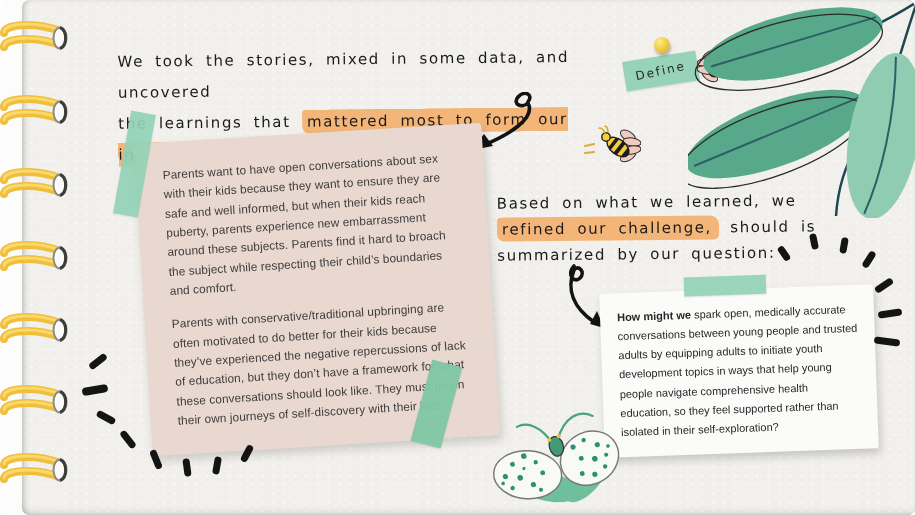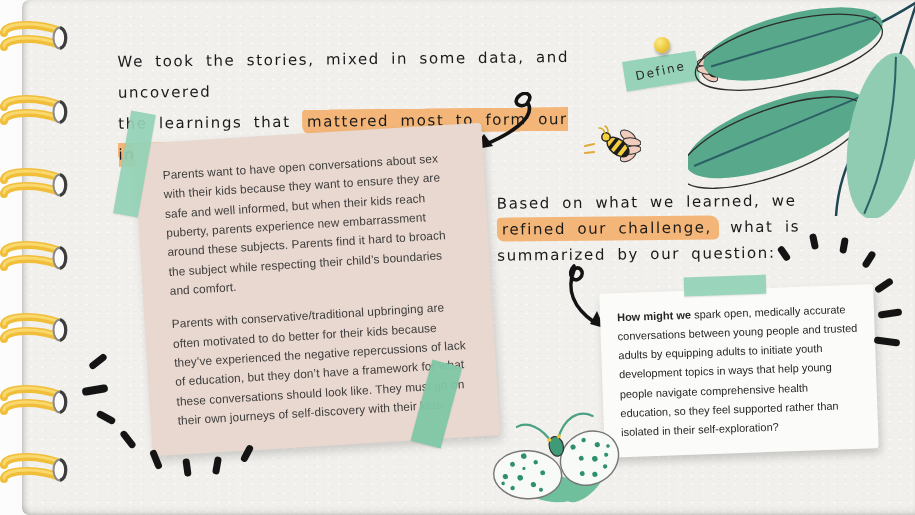--- a/index.html
+++ b/index.html
@@ -3,21 +3,21 @@
 <meta charset="utf-8">
 <style>
   :root{
     --background:#f1f0ec; --highlight-orange:#f4b678; --tape-green:#93d2b6;
     --note-pink:#e9d8cf; --card-white:#fbfbfa; --leaf-teal:#58a98b;
     --leaf-light:#8fccb1; --ring-yellow:#f0be39; --ink-black:#1a1a1a;
   }
   *{margin:0;padding:0;box-sizing:border-box;}
   html,body{width:915px;height:515px;overflow:hidden;}
   body{font-family:"Liberation Sans",sans-serif;}
-  .canvas{position:relative;width:915px;height:515px;background:linear-gradient(90deg,#fdfdfd 0%,#e6e5e2 30%,#a9a7a3 80%,#908e8a 100%);overflow:hidden;}
+  .canvas{position:relative;width:915px;height:515px;background:linear-gradient(90deg,#fdfdfd 0%,#e6e5e2 30%,#a9a7a3 80%,#908e8a 100%);overflow:hidden;border-radius:8px;}
   .paper{
     position:absolute;left:22px;top:0;right:0;bottom:0;
     background:
       radial-gradient(rgba(0,0,0,0.025) 0.8px, transparent 1.3px) 0 0/9px 7px,
       radial-gradient(rgba(255,255,255,0.55) 1px, transparent 1.5px) 4px 3px/11px 9px,
       var(--background);
     border-radius:7px 0 0 7px;
     box-shadow:inset 4px 0 6px -3px rgba(0,0,0,0.25), inset 0 -6px 8px -5px rgba(0,0,0,0.18);
   }
   .ring{position:absolute;left:-4px;width:84px;height:42px;}
@@ -178,21 +178,21 @@
     <div class="dash" style="left:96px;top:414px;width:20px;transform:rotate(28deg)"></div>
     <div class="dash" style="left:118px;top:436px;width:20px;transform:rotate(52deg)"></div>
     <div class="dash" style="left:146px;top:456px;width:20px;transform:rotate(68deg)"></div>
     <div class="dash" style="left:178px;top:464px;width:18px;transform:rotate(82deg)"></div>
     <div class="dash" style="left:208px;top:462px;width:18px;transform:rotate(100deg)"></div>
     <div class="dash" style="left:238px;top:450px;width:18px;transform:rotate(118deg)"></div>
   </div>
 
   <div class="handwriting heading-challenge">
     <div>Based on what we learned, we</div>
-    <div><span class="hl">refined our challenge,</span><span> what is</span></div>
+    <div><span class="hl">refined our challenge,</span><span> should is</span></div>
     <div>summarized by our question:</div>
   </div>
 
   <svg class="deco" style="left:546px;top:262px" width="70" height="74" viewBox="0 0 70 74">
     <path d="M28,4 C20,12 28,22 34,16 C40,10 32,2 28,8 C20,28 28,46 48,60" stroke="#131313" stroke-width="3.6" fill="none" stroke-linecap="round"></path>
     <path d="M58,66 L44,62 L51,49 Z" fill="#131313"></path>
   </svg>
 
   <div class="card">
     <p><b>How might we</b><span> spark open, medically accurate conversations between young people and trusted adults by equipping adults to initiate youth development topics in ways that help young people navigate comprehensive health education, so they feel supported rather than isolated in their self-exploration?</span></p>

